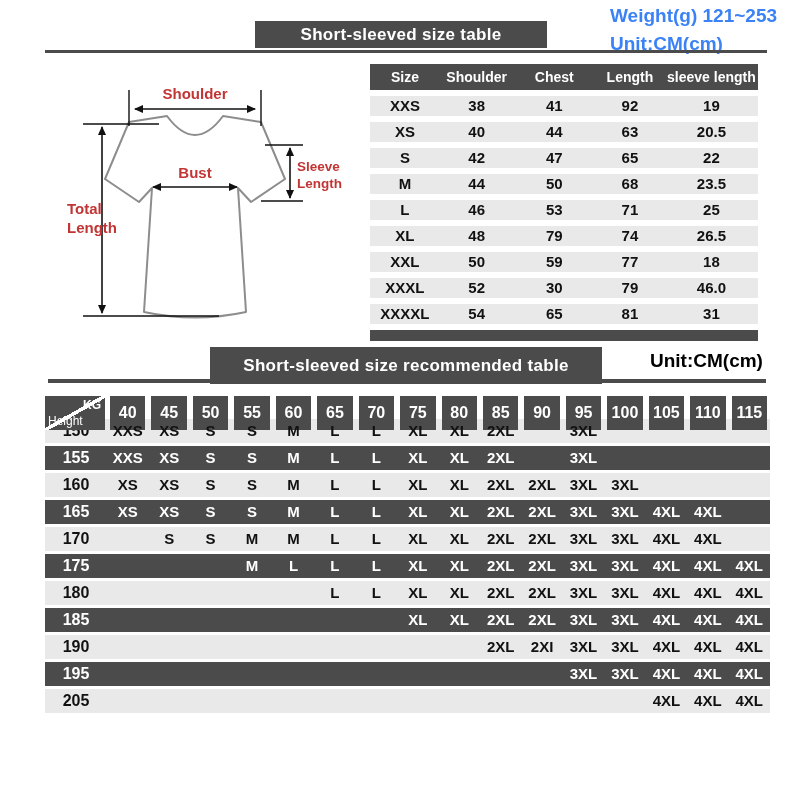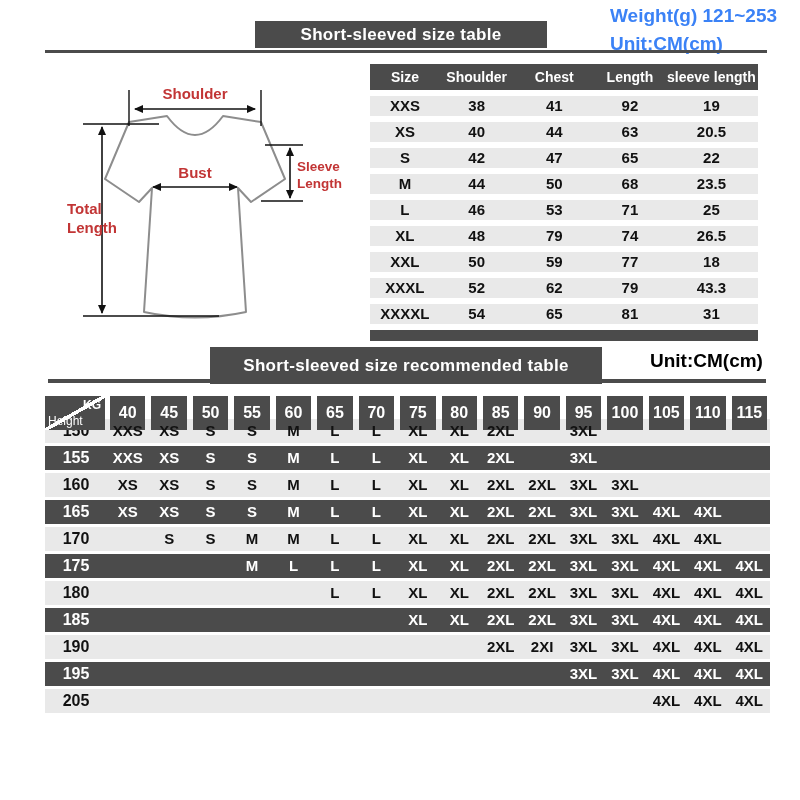--- a/index.html
+++ b/index.html
@@ -163,23 +163,23 @@
         <div class="st-row">
         <span>XXL</span>
         <span>50</span>
         <span>59</span>
         <span>77</span>
         <span>18</span>
       </div>
         <div class="st-row">
         <span>XXXL</span>
         <span>52</span>
-        <span>62</span>
+        <span>30</span>
         <span>79</span>
-        <span>43.3</span>
+        <span>46.0</span>
       </div>
         <div class="st-row">
         <span>XXXXL</span>
         <span>54</span>
         <span>65</span>
         <span>81</span>
         <span>31</span>
       </div>
       </div>
     <div class="st-bar"></div>

